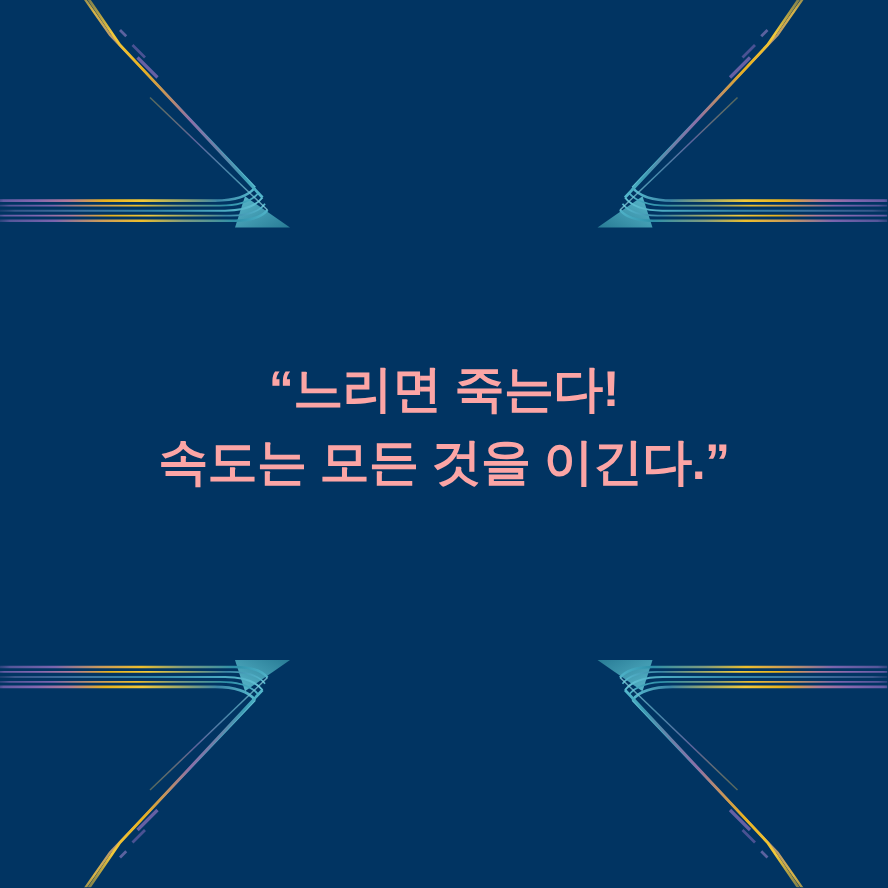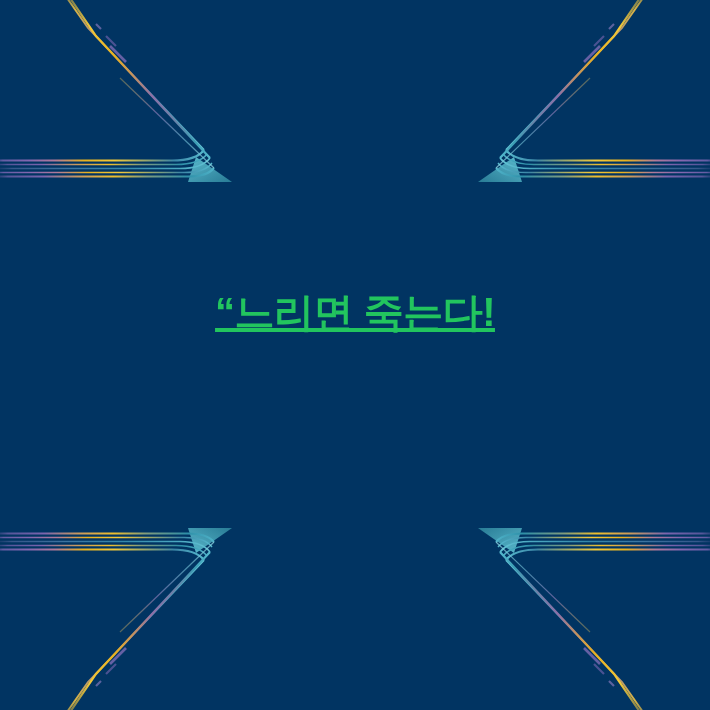--- a/index.html
+++ b/index.html
@@ -25,28 +25,27 @@
   }
   .quote-block {
     position:absolute;
     left:0; right:0;
     top:283px;
     text-align:center;
     z-index:5;
     user-select:none;
   }
   .quote-line {
-    color:#22c55e;
+    color:#fca5a5;
     font-family:"Liberation Sans", sans-serif;
     font-weight:700;
     font-size:40px;
     line-height:58px;
     letter-spacing:-0.5px;
     white-space:nowrap;
-    text-decoration:underline;
   }
 </style>
 </head>
 <body>
 
 <div id="canvas">
 
   <svg id="deco" viewBox="0 0 710 710" preserveAspectRatio="none">
     <defs>
 
@@ -142,15 +141,16 @@
     <g transform="translate(0,710) scale(1,-1)">
       <use href="#motif"></use>
     </g>
     <g transform="translate(710,710) scale(-1,-1)">
       <use href="#motif"></use>
     </g>
   </svg>
 
   <div class="quote-block">
     <div class="quote-line">“느리면 죽는다!</div>
+    <div class="quote-line">속도는 모든 것을 이긴다.”</div>
   </div>
 
 </div>
 
 </body></html>

